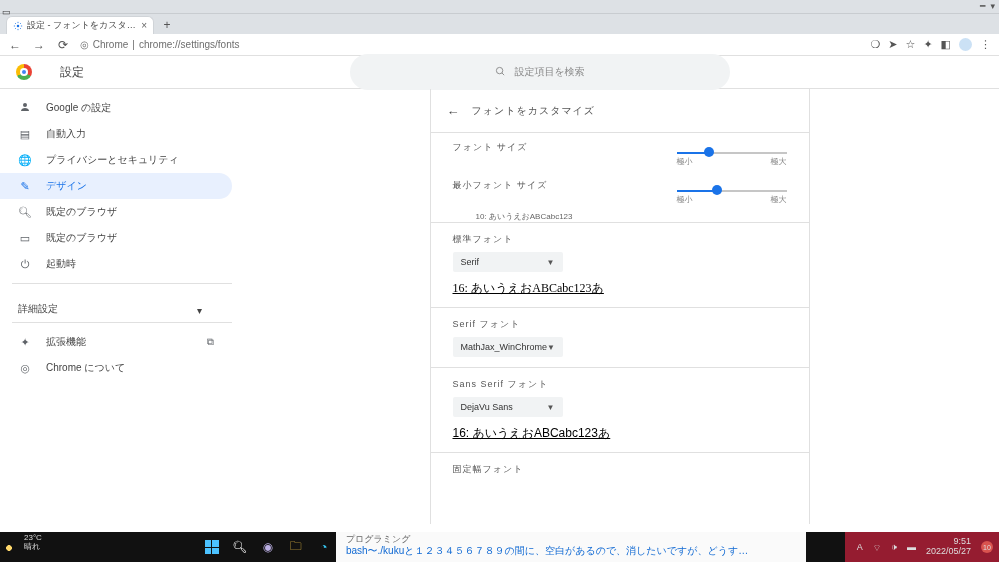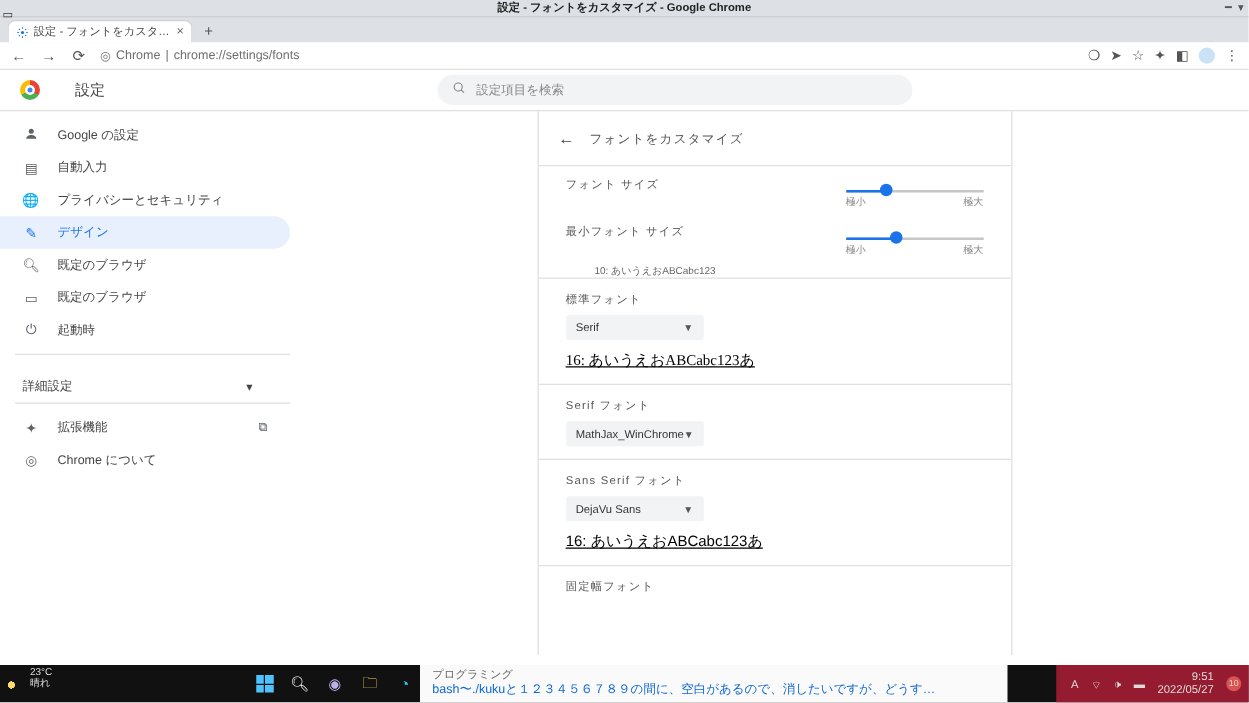--- a/index.html
+++ b/index.html
@@ -19,21 +19,21 @@
   .addrbar .navbtn{color:#555;font-size:12px;width:14px;text-align:center;}
   .addrbar .url{flex:1;display:flex;align-items:center;gap:4px;color:#6e6e6e;font-size:10px;}
   .addrbar .url .lock{color:#6e6e6e;}
   .addrbar .right-icons{display:flex;gap:8px;color:#555;font-size:11px;}
   .right-icons .avatar{width:13px;height:13px;border-radius:50%;background:#cbe1f5;}
   .chrome-header{height:33px;display:flex;align-items:center;padding:0 16px;border-bottom:1px solid #e0e0e0;gap:16px;}
   .chrome-logo{width:16px;height:16px;border-radius:50%;background:conic-gradient(#ea4335 0 120deg,#4caf50 120deg 240deg,#fbbc05 240deg 360deg);position:relative;margin-right:12px;}
   .chrome-logo::after{content:"";position:absolute;inset:4px;border-radius:50%;background:#fff;}
   .chrome-logo::before{content:"";position:absolute;inset:6px;border-radius:50%;background:#4285f4;z-index:1;}
   .app-title{font-size:12px;color:#444;}
-  .searchpill{margin-left:250px;width:380px;height:24px;background:#f1f3f4;border-radius:18px;display:flex;align-items:center;padding:12px 12px;color:#888;font-size:10px;gap:8px;}
+  .searchpill{margin-left:250px;width:380px;height:36px;background:#f1f3f4;border-radius:18px;display:flex;align-items:center;padding:12px 12px;color:#888;font-size:10px;gap:8px;justify-content:center;}
   .main{display:flex;height:435px;}
   .sidebar{width:240px;padding:6px 8px 6px 0;}
   .sb-item{display:flex;align-items:center;height:26px;padding-left:18px;gap:14px;font-size:10px;color:#444;border-radius:0 14px 14px 0;}
   .sb-item.active{background:#e8f0fe;color:#1a73e8;}
   .sb-item .sbicon{width:14px;text-align:center;color:#5f6368;font-size:11px;}
   .sb-item.active .sbicon{color:#1a73e8;}
   .sb-sep{height:1px;background:#e0e0e0;margin:6px 0 6px 12px;}
   .sb-adv{display:flex;align-items:flex-end;justify-content:space-between;padding:0 30px 0 18px;font-size:10px;color:#444;height:26px;}
   .ext-icon{margin-left:auto;margin-right:18px;color:#5f6368;font-size:10px;}
   .content{flex:1;position:relative;}
@@ -69,21 +69,20 @@
   .tb-search .tag{color:#666;font-size:9px;position:absolute;top:1px;left:10px;}
   .tb-right{margin-left:auto;display:flex;align-items:center;gap:10px;padding-right:6px;font-size:9px;color:#ddd;background:#951c30;height:100%;padding-left:12px;}
   .tb-right .clock{text-align:right;line-height:1.1;}
   .tb-right .notif{width:12px;height:12px;border-radius:50%;background:#d9534f;display:flex;align-items:center;justify-content:center;font-size:7px;}
 </style>
 </head>
 <body>
 
 <div class="titlebar">
   <div class="tbicons"><span>▭</span></div>
-  <div class="tbtitle">設定 - フォントをカスタマイズ - Google Chrome</div>
   <div class="tbright">━&nbsp;&nbsp;▾</div>
 </div>
 
 <div class="tabstrip">
   <div class="tab">
     <span class="favicon">
       <svg width="10" height="10" viewBox="0 0 24 24">
           <circle cx="12" cy="12" r="3" fill="#1a73e8"></circle>
           <path d="M12 2v3M12 19v3M2 12h3M19 12h3M5 5l2 2M17 17l2 2M5 19l2-2M17 7l2-2" stroke="#1a73e8" stroke-width="2"></path>
         </svg>

